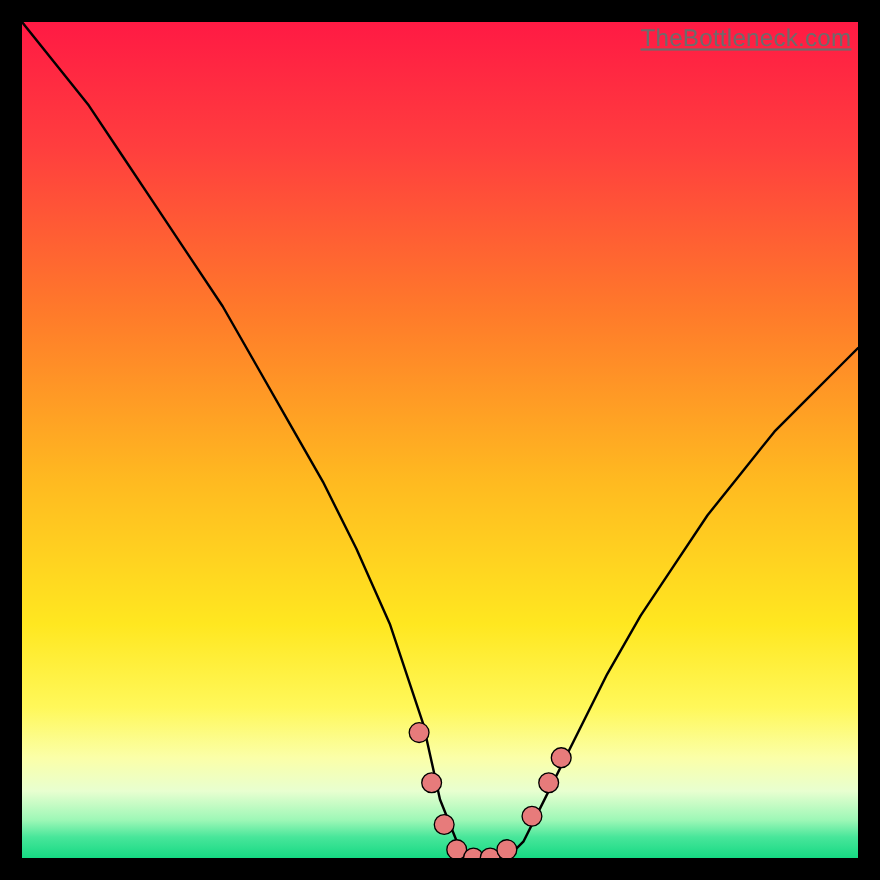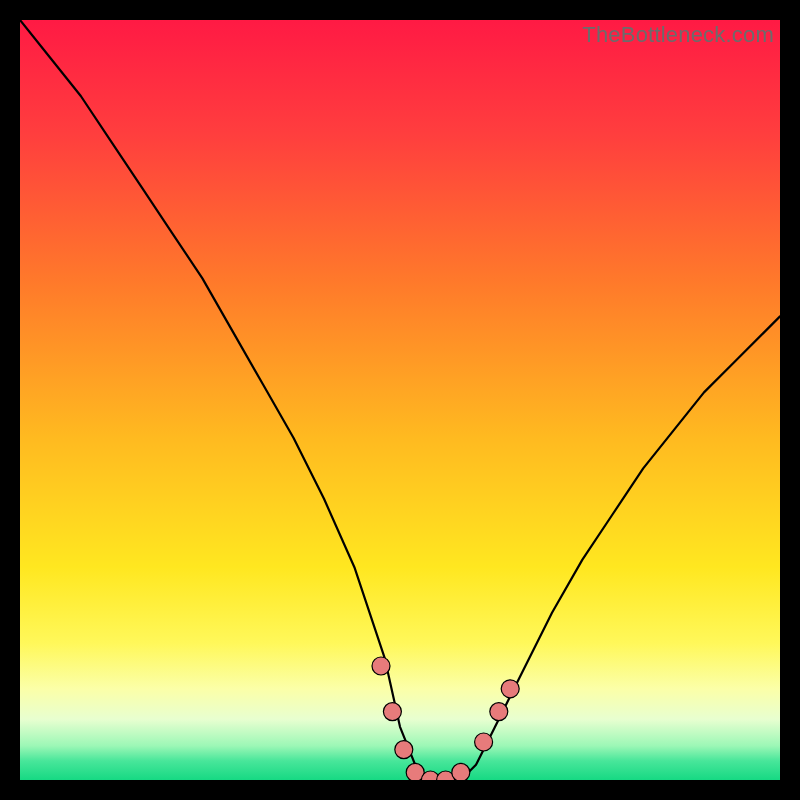--- a/index.html
+++ b/index.html
@@ -35,20 +35,21 @@
   }
   .watermark {
     position: absolute;
     top: 2px;
     right: 6px;
     color: #6c6c6c;
     font-size: 22px;
     font-weight: 500;
     letter-spacing: 0.2px;
     user-select: none;
+    text-decoration: underline;
   }
   svg { display: block; }
 </style>
 </head>
 <body>
 
 <div class="frame">
   <svg class="plot-area" viewBox="0 0 760 760" width="760" height="760" preserveAspectRatio="none">
     <defs>
       <linearGradient id="bg-grad" x1="0" y1="0" x2="0" y2="1">

